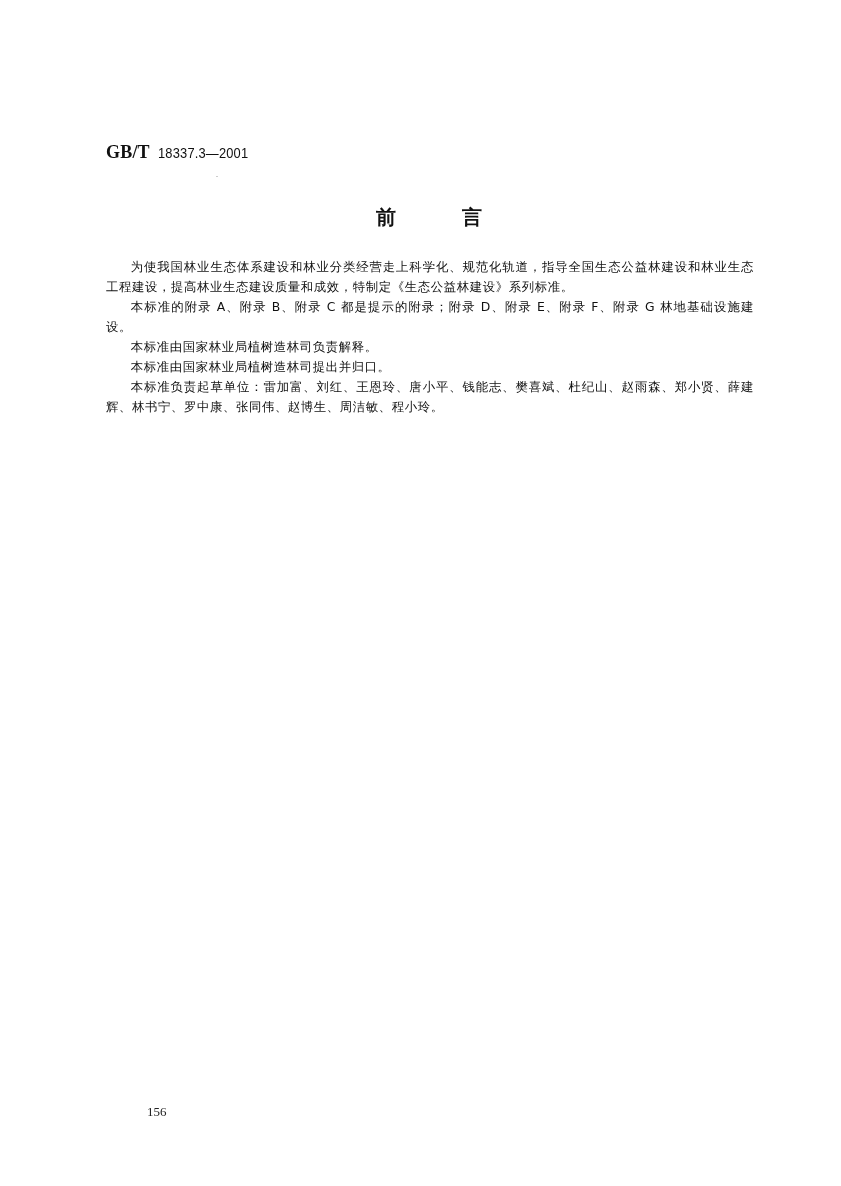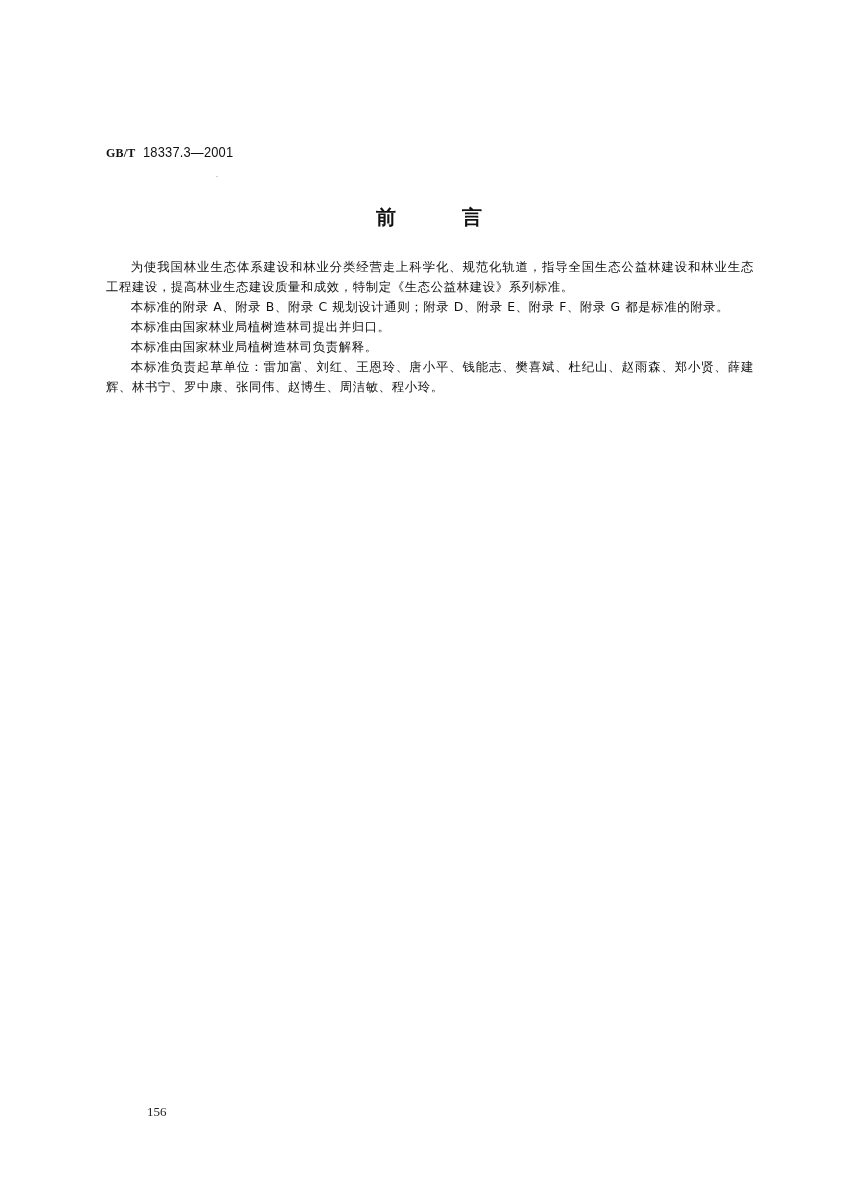--- a/index.html
+++ b/index.html
@@ -19,21 +19,21 @@
       position: absolute;
       left: 106px;
       top: 143px;
       font-size: 14px;
       line-height: 18px;
       letter-spacing: 0.2px;
     }
     .std-number .prefix {
       font-family: "Liberation Serif", serif;
       font-weight: bold;
-      font-size: 12px;
+      font-size: 18px;
       margin-right: 8px;
     }
     .std-number .code {
       font-family: "Liberation Sans", sans-serif;
       font-size: 14px;
       transform: scaleX(0.92);
       display: inline-block;
       transform-origin: left center;
     }
     .title {
@@ -92,19 +92,19 @@
 
 <div class="speck"></div>
 
 <div class="title">
   <span class="ch1">前</span>
   <span class="ch2">言</span>
 </div>
 
 <div class="body">
   <p class="para">为使我国林业生态体系建设和林业分类经营走上科学化、规范化轨道，指导全国生态公益林建设和林业生态工程建设，提高林业生态建设质量和成效，特制定《生态公益林建设》系列标准。</p>
-  <p class="para">本标准的附录 A、附录 B、附录 C 规划设计通则；附录 D、附录 E、附录 F、附录 G 都是标准的附录。</p>
+  <p class="para">本标准的附录 A、附录 B、附录 C 都是提示的附录；附录 D、附录 E、附录 F、附录 G 林地基础设施建设。</p>
+  <p class="para">本标准由国家林业局植树造林司负责解释。</p>
   <p class="para">本标准由国家林业局植树造林司提出并归口。</p>
-  <p class="para">本标准由国家林业局植树造林司负责解释。</p>
   <p class="para">本标准负责起草单位：雷加富、刘红、王恩玲、唐小平、钱能志、樊喜斌、杜纪山、赵雨森、郑小贤、薛建辉、林书宁、罗中康、张同伟、赵博生、周洁敏、程小玲。</p>
 </div>
 
 <div class="page-number">156</div>
 
 </body></html>

